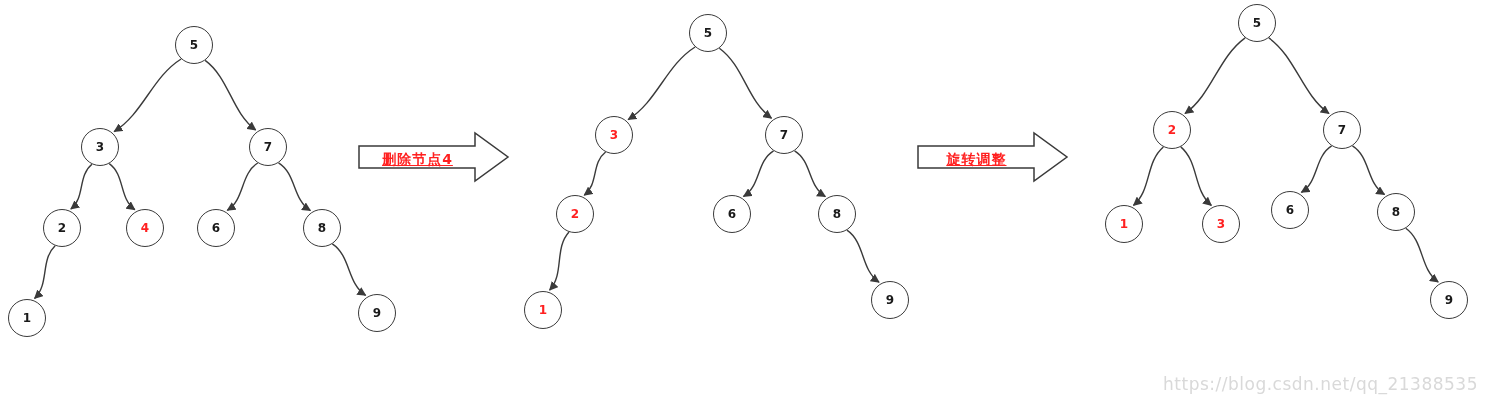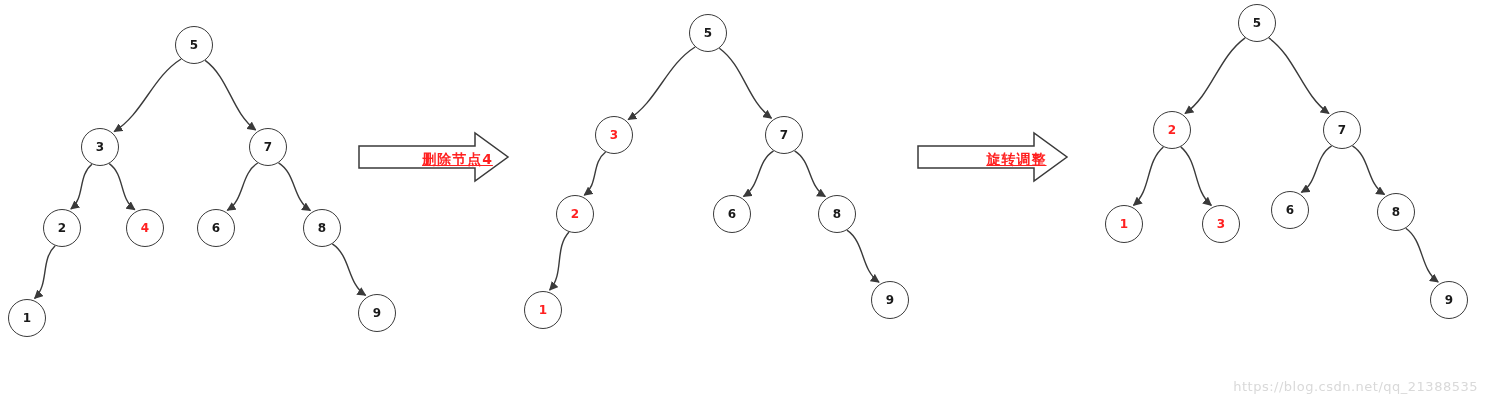--- a/index.html
+++ b/index.html
@@ -32,27 +32,26 @@
   .arrow-shape { width: 152px; height: 52px; display: block; }
   .arrow-shape polygon { fill: #ffffff; stroke: var(--ink, #3a3a3a); stroke-width: 1.5; }
   .arrow-label {
     position: absolute; left: 2px; top: 15px; width: 115px; height: 28px;
     display: flex; align-items: center; justify-content: center;
     color: var(--hl, #ff2020);
     font-weight: bold; font-size: 14px;
     text-decoration: underline;
     letter-spacing: 1px;
     white-space: nowrap;
-    margin-left: 40px;
   }
 
   .watermark {
     position: absolute; right: 10px; bottom: 6px;
     color: var(--wm, #d9d9d9);
-    font-size: 13px;
+    font-size: 17px;
     z-index: 3;
     letter-spacing: 0.5px;
   }
 </style>
 </head>
 <body>
 
 <div id="canvas">
 
   <svg id="edge-layer" width="1488" height="400">

